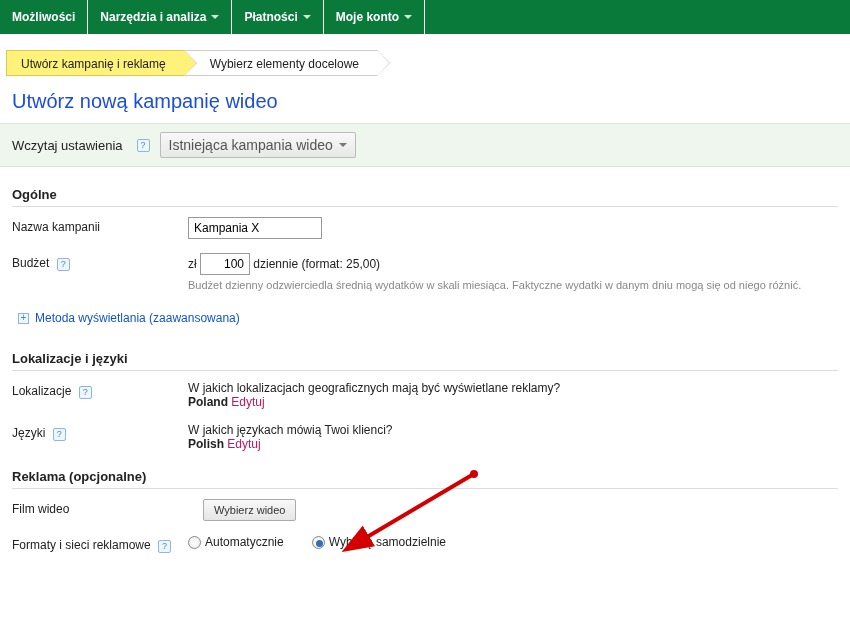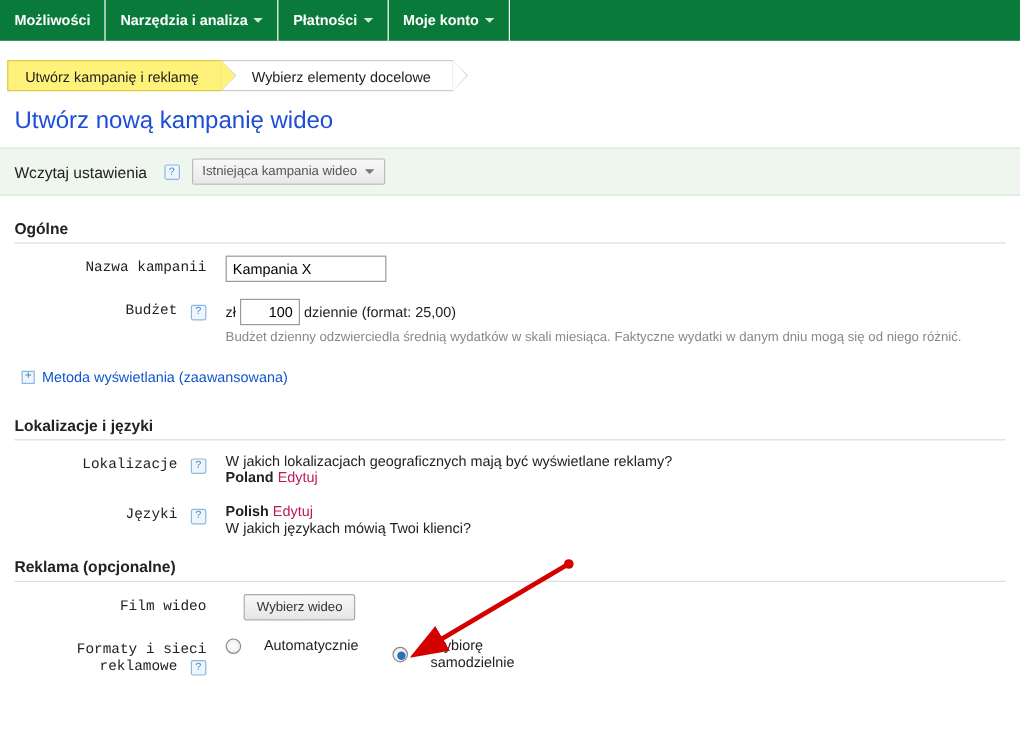--- a/index.html
+++ b/index.html
@@ -104,21 +104,21 @@
     width: 13px; height: 13px;
     border: 1px solid #8bb7e0;
     color: #4a89c7;
     border-radius: 2px;
     font-size: 9px;
     line-height: 1;
     margin-left: 4px;
     background: #eef6fd;
   }
   .dd-btn {
-    font-size: 11px;
+    font-size: 14px;
     color: #555;
     background: linear-gradient(#f8f8f8, #e8e8e8);
     border: 1px solid #bbb;
     border-radius: 2px;
     padding: 4px 8px;
     display: inline-flex;
     align-items: center;
     cursor: pointer;
   }
   .dd-btn .caret {
@@ -141,25 +141,24 @@
   }
   .section-head.first { margin-top: 10px; }
   .row {
     display: flex;
     align-items: flex-start;
     margin-bottom: 14px;
     font-size: 12px;
   }
   .row .label {
     width: 176px;
-    text-align: right;
+    text-align: left;
     padding-right: 16px;
     padding-top: 3px;
     color: #222;
-    font-family: Liberation Mono, monospace;
   }
   .row .field { flex: 1; }
   input.text {
     border: 1px solid #999;
     font-size: 12px;
     padding: 3px 5px;
   }
   input.text.name { width: 134px; }
   input.text.budget { width: 50px; text-align: right; }
   .hint {
@@ -198,22 +197,22 @@
     cursor: pointer;
     margin-left: 15px;
   }
   .radio-row {
     display: flex;
     align-items: flex-start;
     gap: 28px;
   }
   .radio-opt {
     display: flex;
-    align-items: center;
-    gap: 19px;
+    align-items: flex-start;
+    gap: 4px;
     font-size: 12px;
     max-width: 140px;
     cursor: pointer;
   }
   .radio {
     width: 13px; height: 13px;
     border: 1px solid #888;
     border-radius: 50%;
     background: radial-gradient(#fff, #e8e8e8);
     position: relative;
@@ -321,25 +320,25 @@
       </div>
     </div>
   </div>
 
   <div class="row">
     <div class="label">
       <span>Języki</span>
       <span class="help-icon">?</span>
     </div>
     <div class="field">
+      <div>W jakich językach mówią Twoi klienci?</div>
       <div>
         <b>Polish</b>
         <span class="link">Edytuj</span>
       </div>
-      <div>W jakich językach mówią Twoi klienci?</div>
     </div>
   </div>
 
   
   <div class="section-head">Reklama (opcjonalne)</div>
 
   <div class="row">
     <div class="label">Film wideo</div>
     <div class="field">
       <button class="btn">Wybierz wideo</button>

